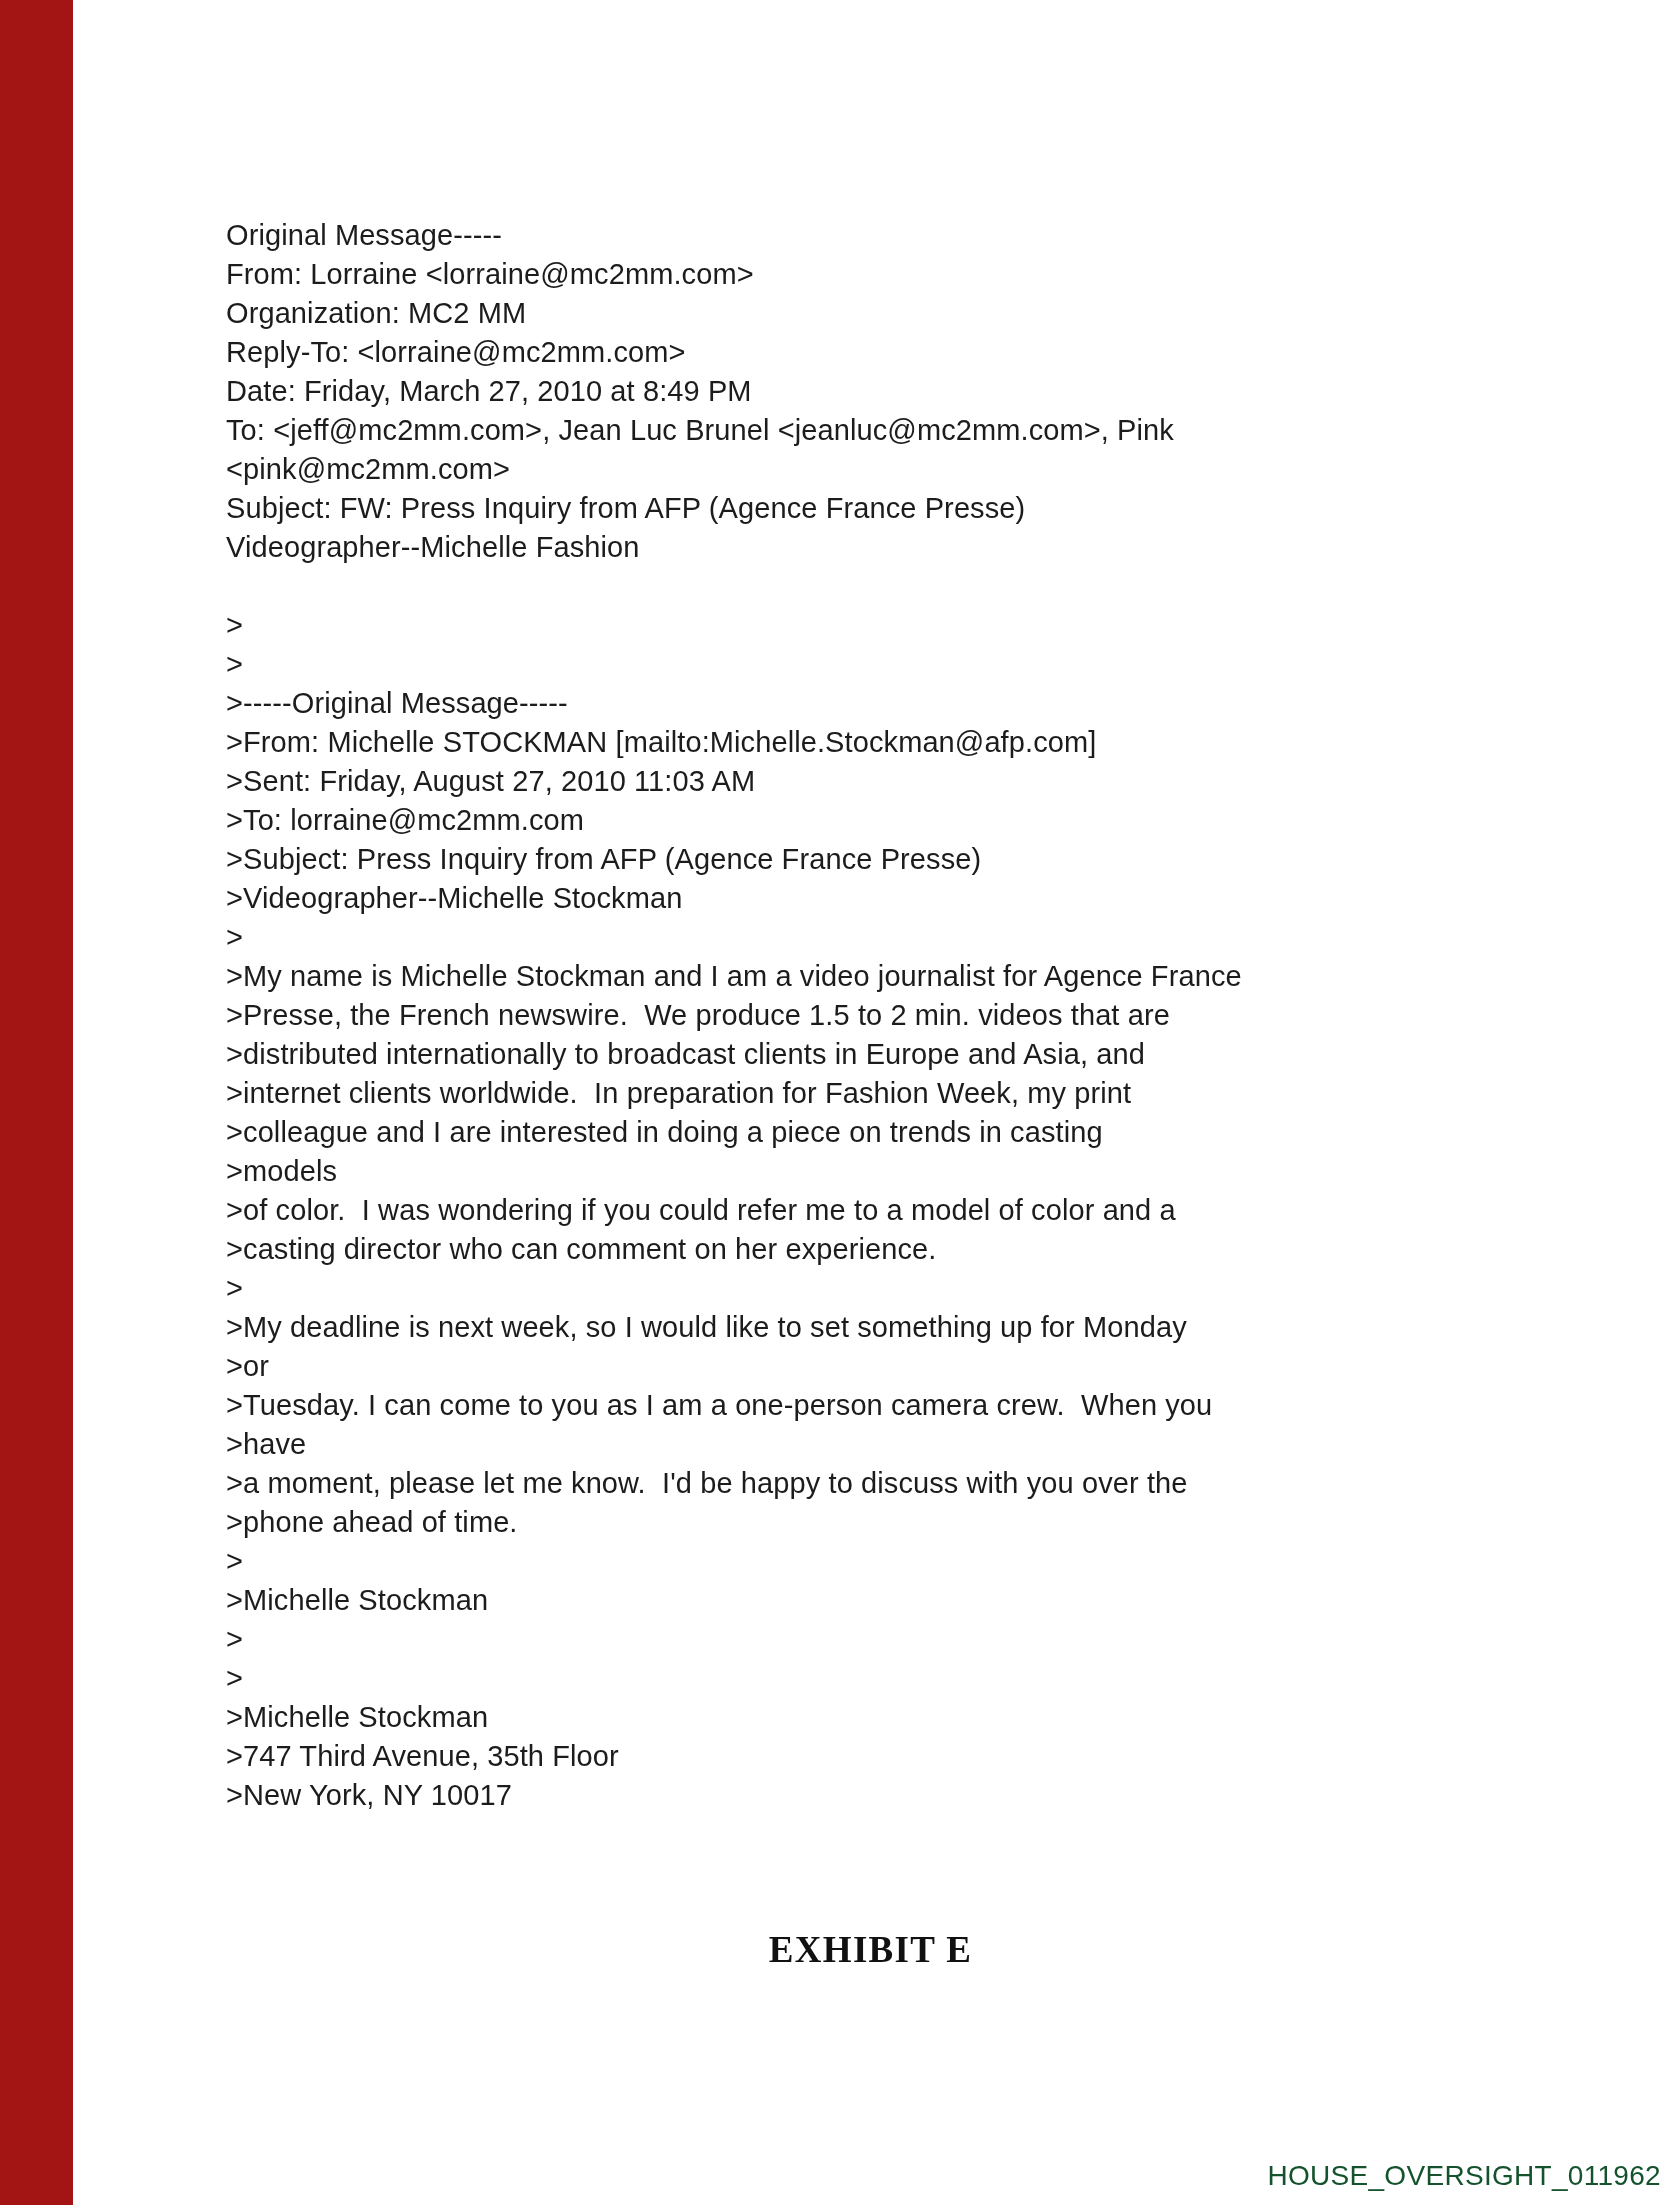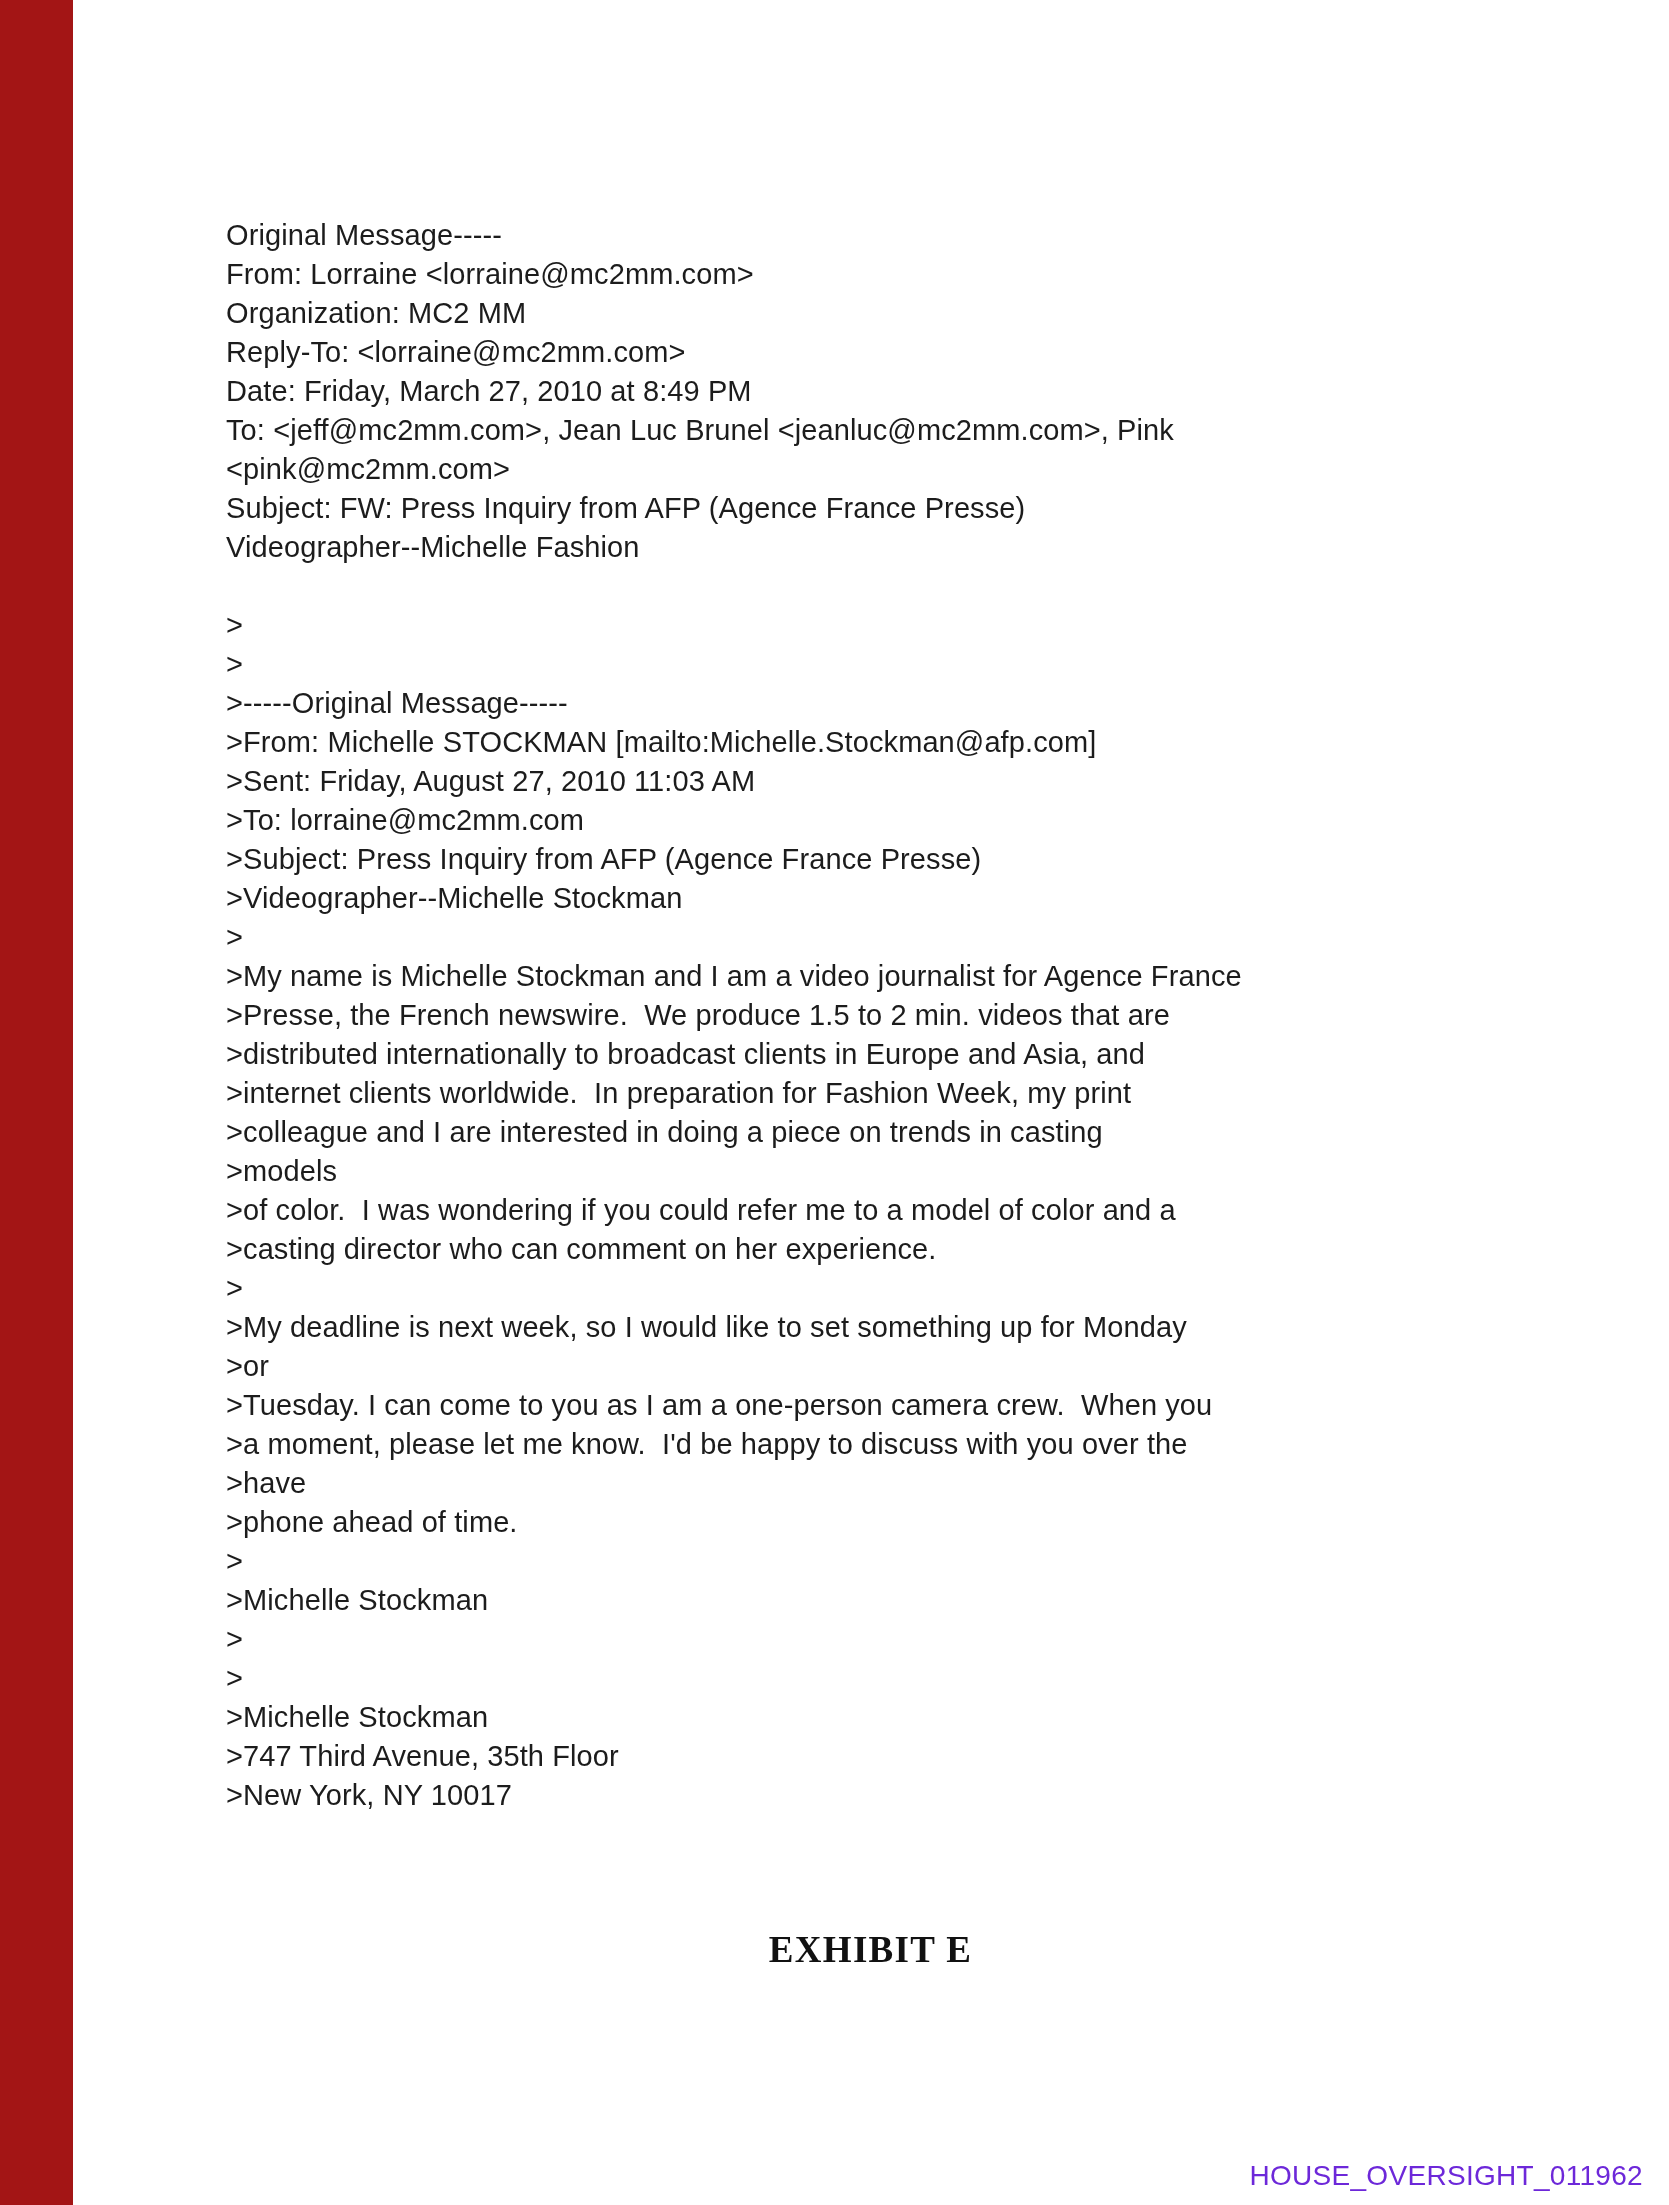--- a/index.html
+++ b/index.html
@@ -44,24 +44,24 @@
     text-align: center;
     font-family: "Liberation Serif", serif;
     font-weight: 700;
     font-size: 37px;
     letter-spacing: 1.3px;
     color: #111111;
     padding-left: 36px;
   }
   .bates-stamp {
     position: absolute;
-    right: 26px;
+    right: 8px;
     top: 2160px;
     font-size: 28px;
-    color: #6d28d9;
+    color: #14532d;
     letter-spacing: 0.3px;
   }
 </style>
 </head>
 <body>
 
 <div class="binding-bar"></div>
 
 <div class="email-body">
     <div class="line">Original Message-----</div>
@@ -88,22 +88,22 @@
     <div class="line">&gt;distributed internationally to broadcast clients in Europe and Asia, and</div>
     <div class="line">&gt;internet clients worldwide.  In preparation for Fashion Week, my print</div>
     <div class="line">&gt;colleague and I are interested in doing a piece on trends in casting</div>
     <div class="line">&gt;models</div>
     <div class="line">&gt;of color.  I was wondering if you could refer me to a model of color and a</div>
     <div class="line">&gt;casting director who can comment on her experience.</div>
     <div class="line">&gt;</div>
     <div class="line">&gt;My deadline is next week, so I would like to set something up for Monday</div>
     <div class="line">&gt;or</div>
     <div class="line">&gt;Tuesday. I can come to you as I am a one-person camera crew.  When you</div>
+    <div class="line">&gt;have</div>
     <div class="line">&gt;a moment, please let me know.  I'd be happy to discuss with you over the</div>
-    <div class="line">&gt;have</div>
     <div class="line">&gt;phone ahead of time.</div>
     <div class="line">&gt;</div>
     <div class="line">&gt;Michelle Stockman</div>
     <div class="line">&gt;</div>
     <div class="line">&gt;</div>
     <div class="line">&gt;Michelle Stockman</div>
     <div class="line">&gt;747 Third Avenue, 35th Floor</div>
     <div class="line">&gt;New York, NY 10017</div>
   </div>
 

